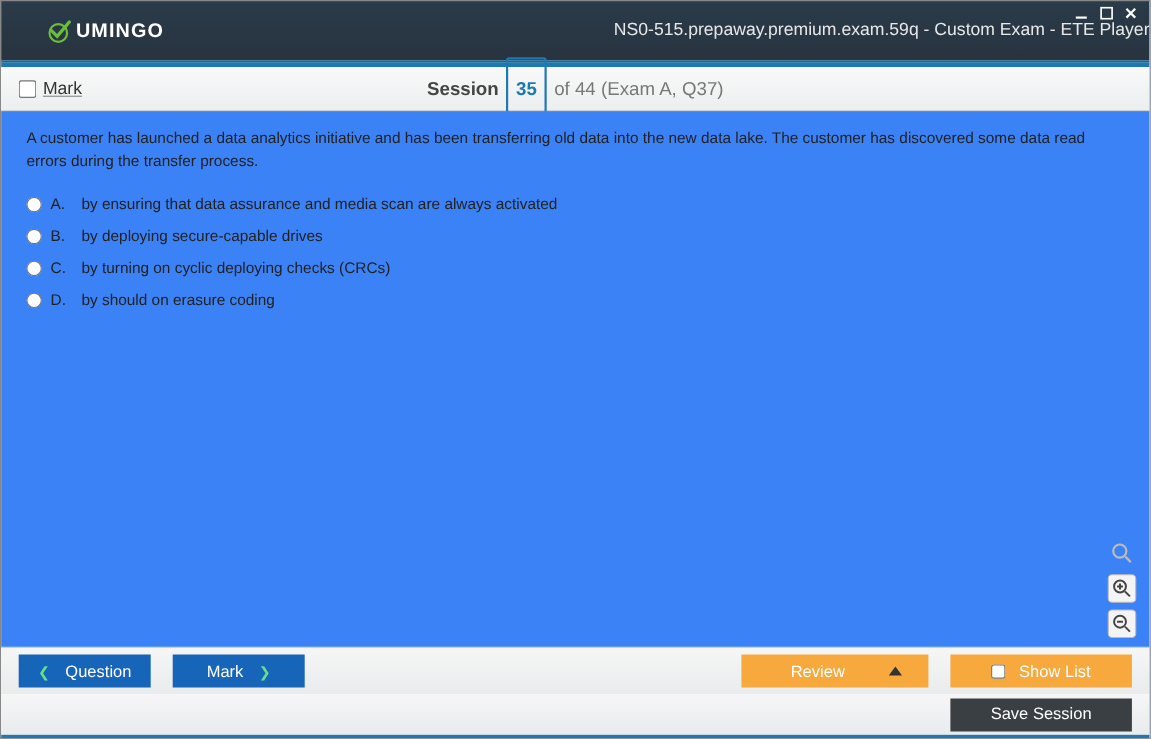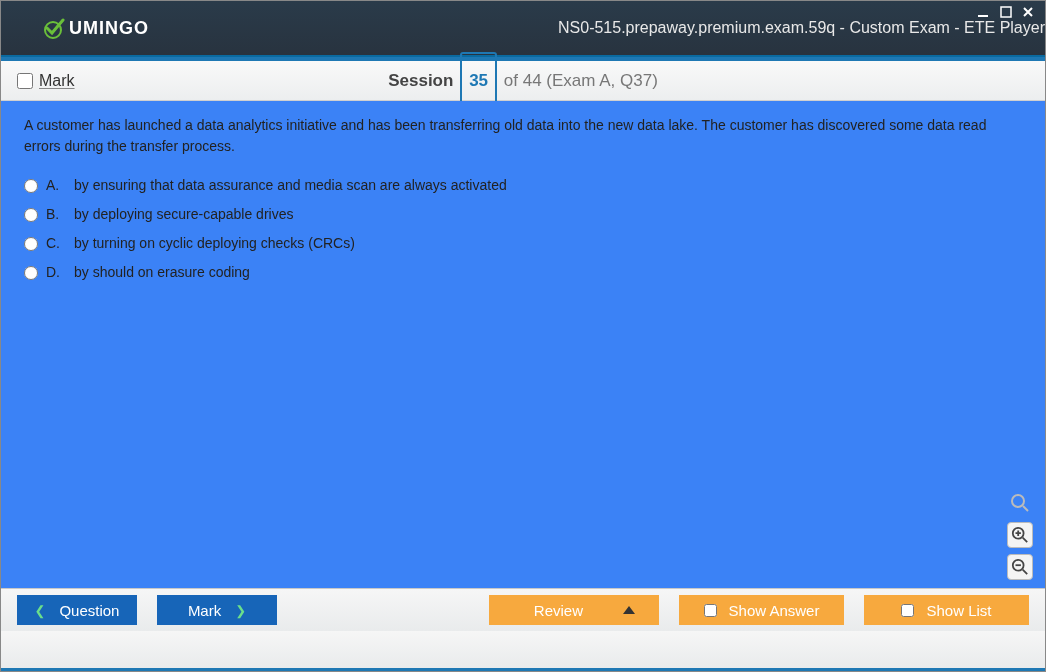--- a/index.html
+++ b/index.html
@@ -318,22 +318,21 @@
       <span>Mark</span>
       <span class="arr-r">❯</span>
     </button>
     <div class="spacer"></div>
     <button class="btn btn-orange btn-review">
       <span>Review</span>
       <span class="tri-up"></span>
     </button>
     <button class="btn btn-orange">
       <input type="checkbox" style="">
-      <span>Show Answer</span>
-    </button>
-    <button class="btn btn-orange">
-      <input type="checkbox" style="">
       <span>Show List</span>
     </button>
   </div>
   <div class="session-row">
+    <button class="btn btn-dark">
+      <span>Save Session</span>
+    </button>
   </div>
 </div>
 
 </body></html>

